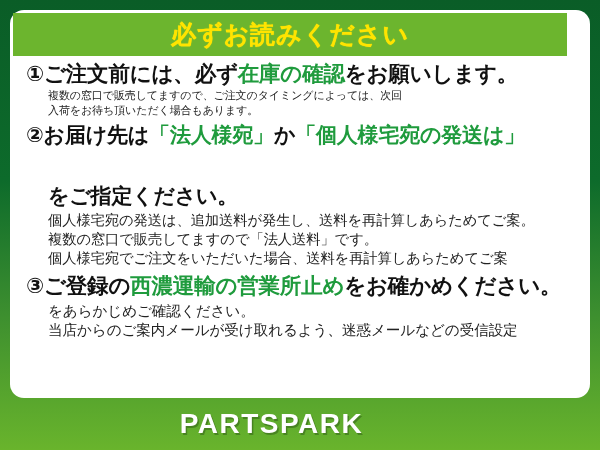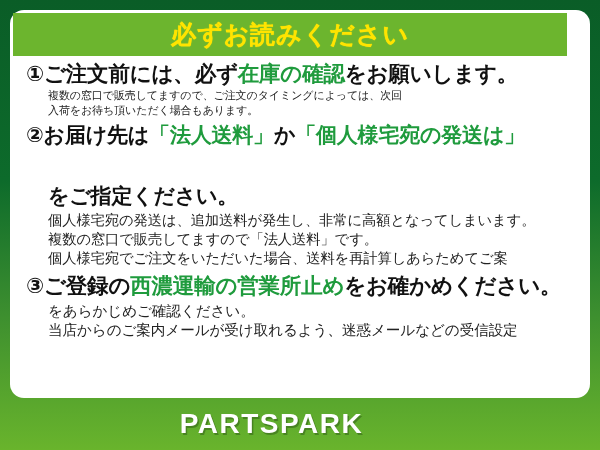--- a/index.html
+++ b/index.html
@@ -78,25 +78,25 @@
         <span>①</span><span>ご注文前には、必ず</span><span class="em">在庫の確認</span><span>をお願いします。</span>
       </div>
       <div class="sub">
         <div>複数の窓口で販売してますので、ご注文のタイミングによっては、次回</div>
         <div>入荷をお待ち頂いただく場合もあります。</div>
       </div>
     </div>
 
     <div class="item" id="item2">
       <div class="headline">
-        <span>②</span><span>お届け先は</span><span class="em">「法人送料」</span><span>か</span><span class="em">「個人様宅宛の発送は」</span>
+        <span>②</span><span>お届け先は</span><span class="em">「法人様宛」</span><span>か</span><span class="em">「個人様宅宛の発送は」</span>
       </div>
       <div class="headline hl2">をご指定ください。</div>
       <div class="sub">
-        <div>個人様宅宛の発送は、追加送料が発生し、非常に高額となってしまいます。</div>
+        <div>個人様宅宛の発送は、追加送料が発生し、送料を再計算しあらためてご案。</div>
         <div>複数の窓口で販売してますので「法人送料」です。</div>
         <div>個人様宅宛でご注文をいただいた場合、送料を再計算しあらためてご案</div>
       </div>
     </div>
 
     <div class="item" id="item3">
       <div class="headline">
         <span>③</span><span>ご登録の</span><span class="em">西濃運輸の営業所止め</span><span>をお確かめください。</span>
       </div>
       <div class="sub">

